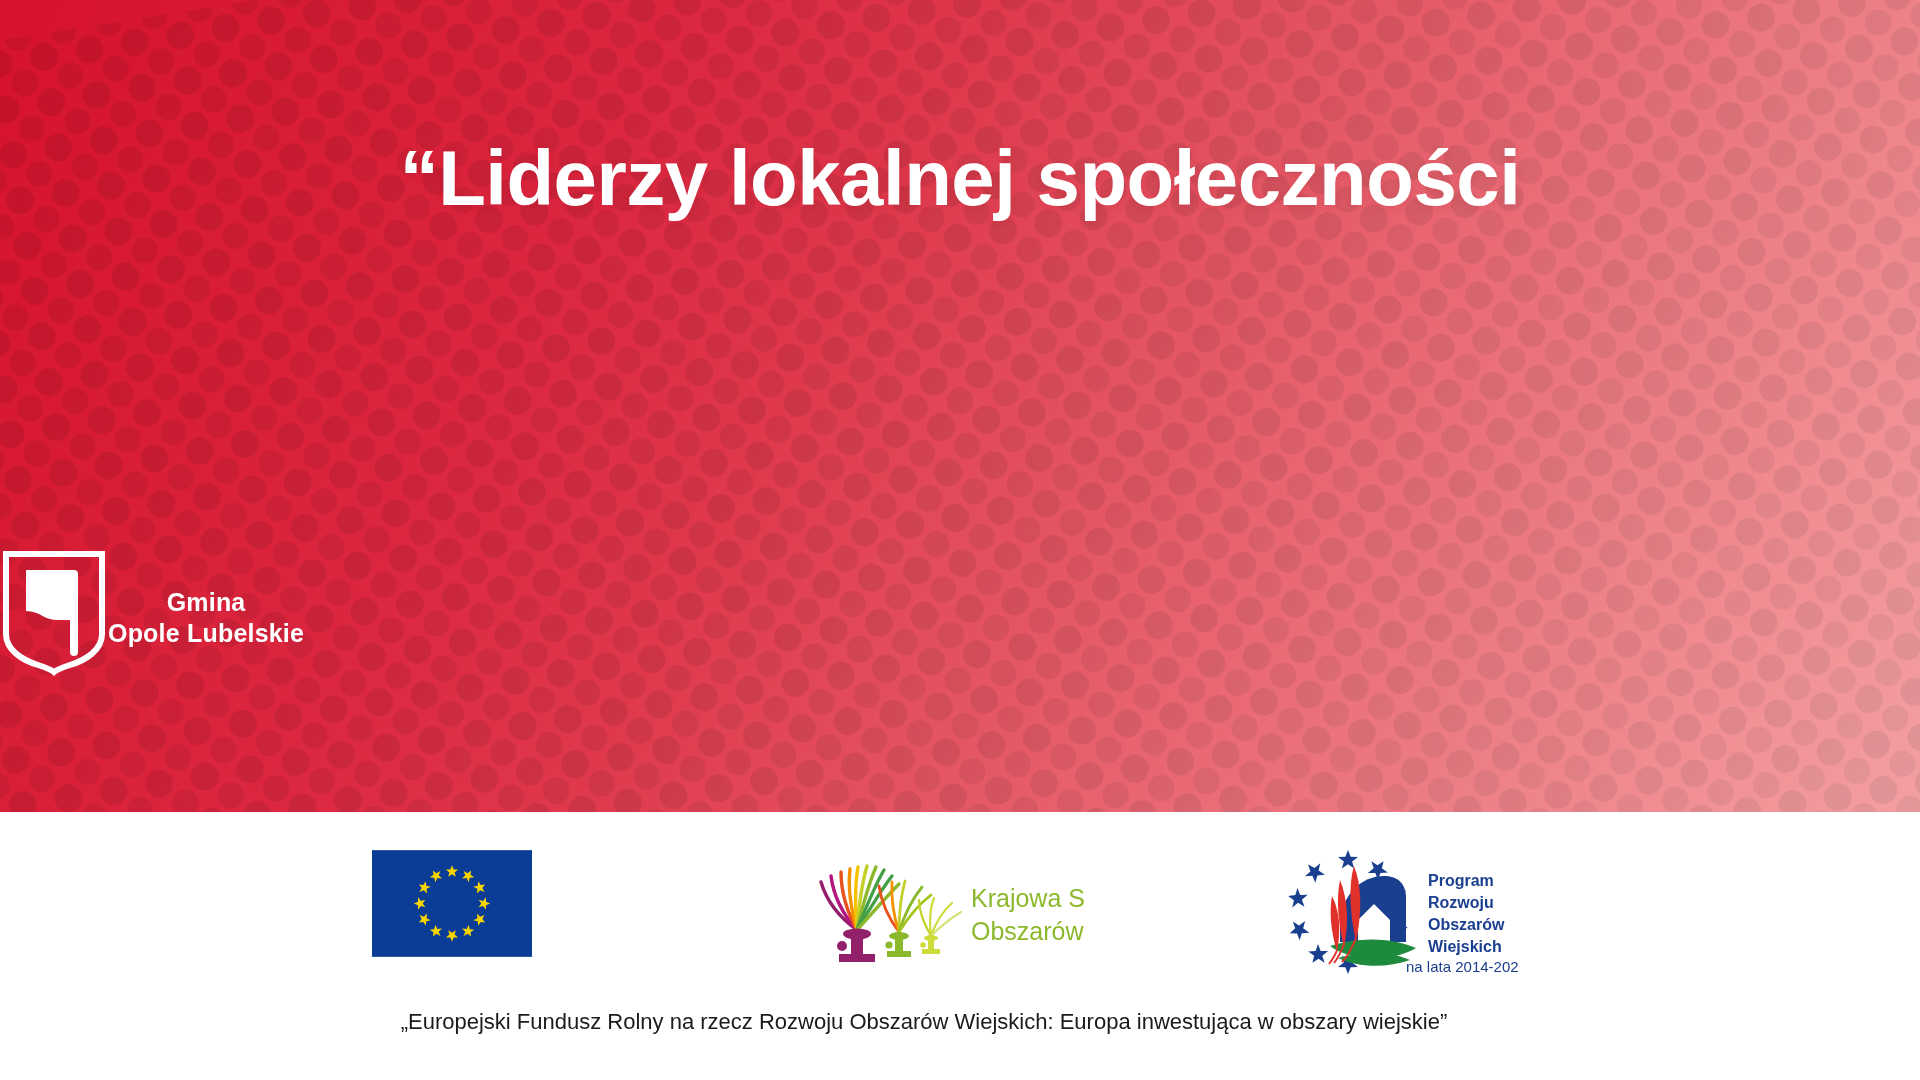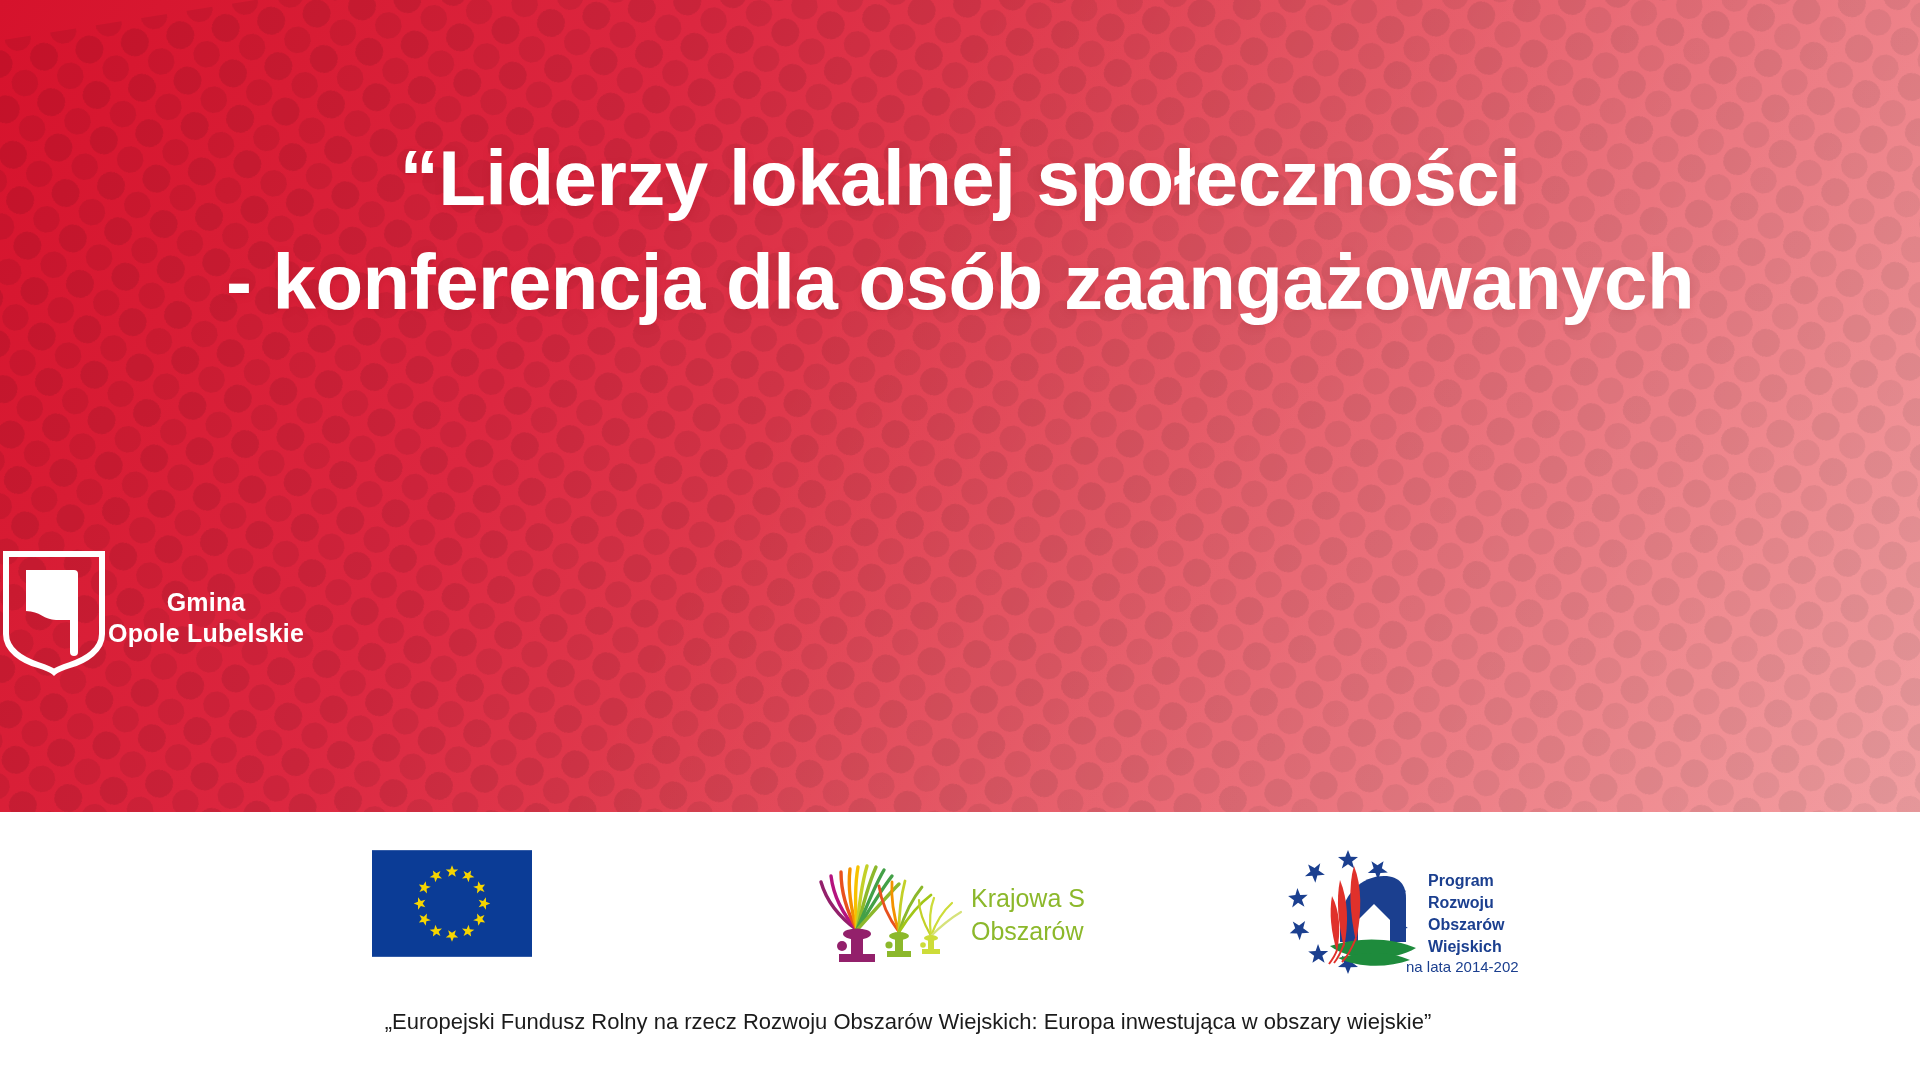--- a/index.html
+++ b/index.html
@@ -82,39 +82,38 @@
   }
   #logos{
     position:absolute;left:0;top:38px;width:1920px;height:120px;
   }
   .logo{position:absolute;top:0;}
   #logo-eu{left:372px;}
   #logo-ksow{left:795px;}
   #logo-prow{left:1288px;}
 
   #caption{
-    position:absolute;left:0;top:196px;width:1816px;
+    position:absolute;left:16px;top:196px;width:1816px;
     text-align:center;color:#1b1b1b;
     font-size:22px;line-height:28px;
     font-family:"Liberation Sans", sans-serif;
   }
 </style>
 </head>
 <body>
 
 <div id="root">
 
   <div id="hero">
     <div class="dots a"></div>
     <div class="dots b"></div>
     <div class="dotfade"></div>
 
     <div id="title">
       <span class="ln">“Liderzy lokalnej społeczności</span>
-      <span class="ln">- konferencja dla osób zaangażowanych</span>
     </div>
 
     <div id="crest">
       <span>
         <svg width="108" height="128" viewBox="0 0 108 128" aria-hidden="true">
 
           <path d="M6 6 H102 V86 C102 102 86 112 70 117 C62 119.5 57 121.5 54 124
                    C51 121.5 46 119.5 38 117 C22 112 6 102 6 86 Z" fill="none" stroke="#ffffff" stroke-width="6"></path>
 
           <rect x="70" y="22" width="8" height="86" rx="4" fill="#ffffff"></rect>

